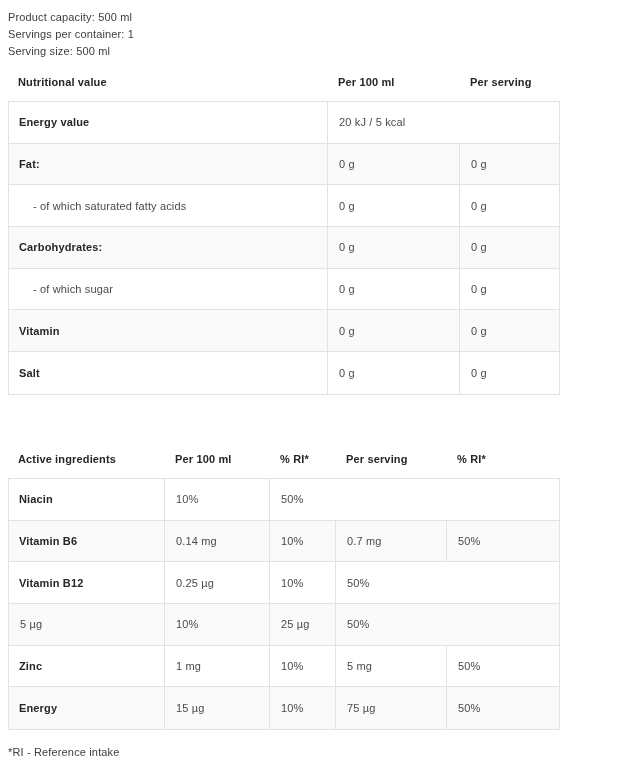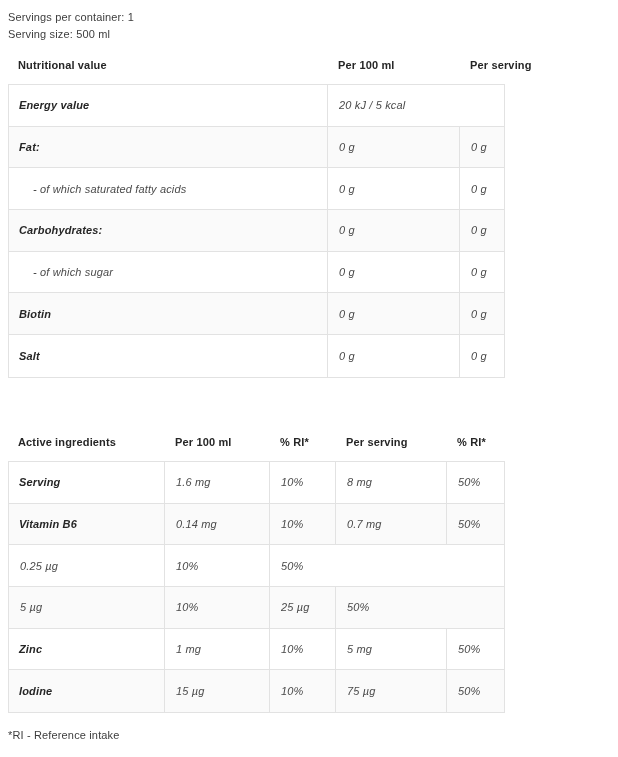--- a/index.html
+++ b/index.html
@@ -29,22 +29,21 @@
     display: grid;
     font-weight: 700;
     color: var(--label);
     margin-bottom: 13px;
   }
   .t1-cols { grid-template-columns: 319px 132px 149px; }
   .t2-cols { grid-template-columns: 156px 105px 66px 111px 162px; }
 
   .table-box {
     border: 1px solid var(--border);
-    width: 497px;
-    font-style: italic;
+    width: 552px;
   }
   .trow {
     display: grid;
     height: 41.7px;
     border-bottom: 1px solid var(--border);
   }
   .trow:last-child { border-bottom: none; }
   .trow.stripe { background: var(--stripe); }
   .cell {
     display: flex;
@@ -64,20 +63,21 @@
   .table1 { margin-top: 15px; }
 
   .footnote { margin-top: 15px; color: var(--info); line-height: 15px; }
 </style>
 </head>
 <body>
 
 <div class="page">
 
   <div class="info-block">
+    <div class="info-line">Product capacity: 500 ml</div>
     <div class="info-line">Servings per container: 1</div>
     <div class="info-line">Serving size: 500 ml</div>
   </div>
 
   <div class="thead-row t1-cols table1">
     <div class="hcell">Nutritional value</div>
     <div class="hcell">Per 100 ml</div>
     <div class="hcell">Per serving</div>
   </div>
 
@@ -100,74 +100,73 @@
       <div class="cell label">Carbohydrates:</div>
       <div class="cell">0 g</div>
       <div class="cell">0 g</div>
     </div>
     <div class="trow t1-cols">
       <div class="cell label sub">- of which sugar</div>
       <div class="cell">0 g</div>
       <div class="cell">0 g</div>
     </div>
     <div class="trow t1-cols stripe">
-      <div class="cell label">Biotin</div>
+      <div class="cell label">Vitamin</div>
       <div class="cell">0 g</div>
       <div class="cell">0 g</div>
     </div>
     <div class="trow t1-cols">
       <div class="cell label">Salt</div>
       <div class="cell">0 g</div>
       <div class="cell">0 g</div>
     </div>
   </div>
 
   <div class="thead-row t2-cols section-gap">
     <div class="hcell">Active ingredients</div>
     <div class="hcell">Per 100 ml</div>
     <div class="hcell">% RI*</div>
     <div class="hcell">Per serving</div>
     <div class="hcell">% RI*</div>
   </div>
 
   <div class="table-box">
     <div class="trow t2-cols">
-      <div class="cell label">Serving</div>
-      <div class="cell">1.6 mg</div>
+      <div class="cell label">Niacin</div>
       <div class="cell">10%</div>
-      <div class="cell">8 mg</div>
       <div class="cell">50%</div>
     </div>
     <div class="trow t2-cols stripe">
       <div class="cell label">Vitamin B6</div>
       <div class="cell">0.14 mg</div>
       <div class="cell">10%</div>
       <div class="cell">0.7 mg</div>
       <div class="cell">50%</div>
     </div>
     <div class="trow t2-cols">
+      <div class="cell label">Vitamin B12</div>
       <div class="cell">0.25 µg</div>
       <div class="cell">10%</div>
       <div class="cell">50%</div>
     </div>
     <div class="trow t2-cols stripe">
       <div class="cell">5 µg</div>
       <div class="cell">10%</div>
       <div class="cell">25 µg</div>
       <div class="cell">50%</div>
     </div>
     <div class="trow t2-cols">
       <div class="cell label">Zinc</div>
       <div class="cell">1 mg</div>
       <div class="cell">10%</div>
       <div class="cell">5 mg</div>
       <div class="cell">50%</div>
     </div>
     <div class="trow t2-cols stripe">
-      <div class="cell label">Iodine</div>
+      <div class="cell label">Energy</div>
       <div class="cell">15 µg</div>
       <div class="cell">10%</div>
       <div class="cell">75 µg</div>
       <div class="cell">50%</div>
     </div>
   </div>
 
   <div class="footnote">*RI - Reference intake</div>
 
 </div>

